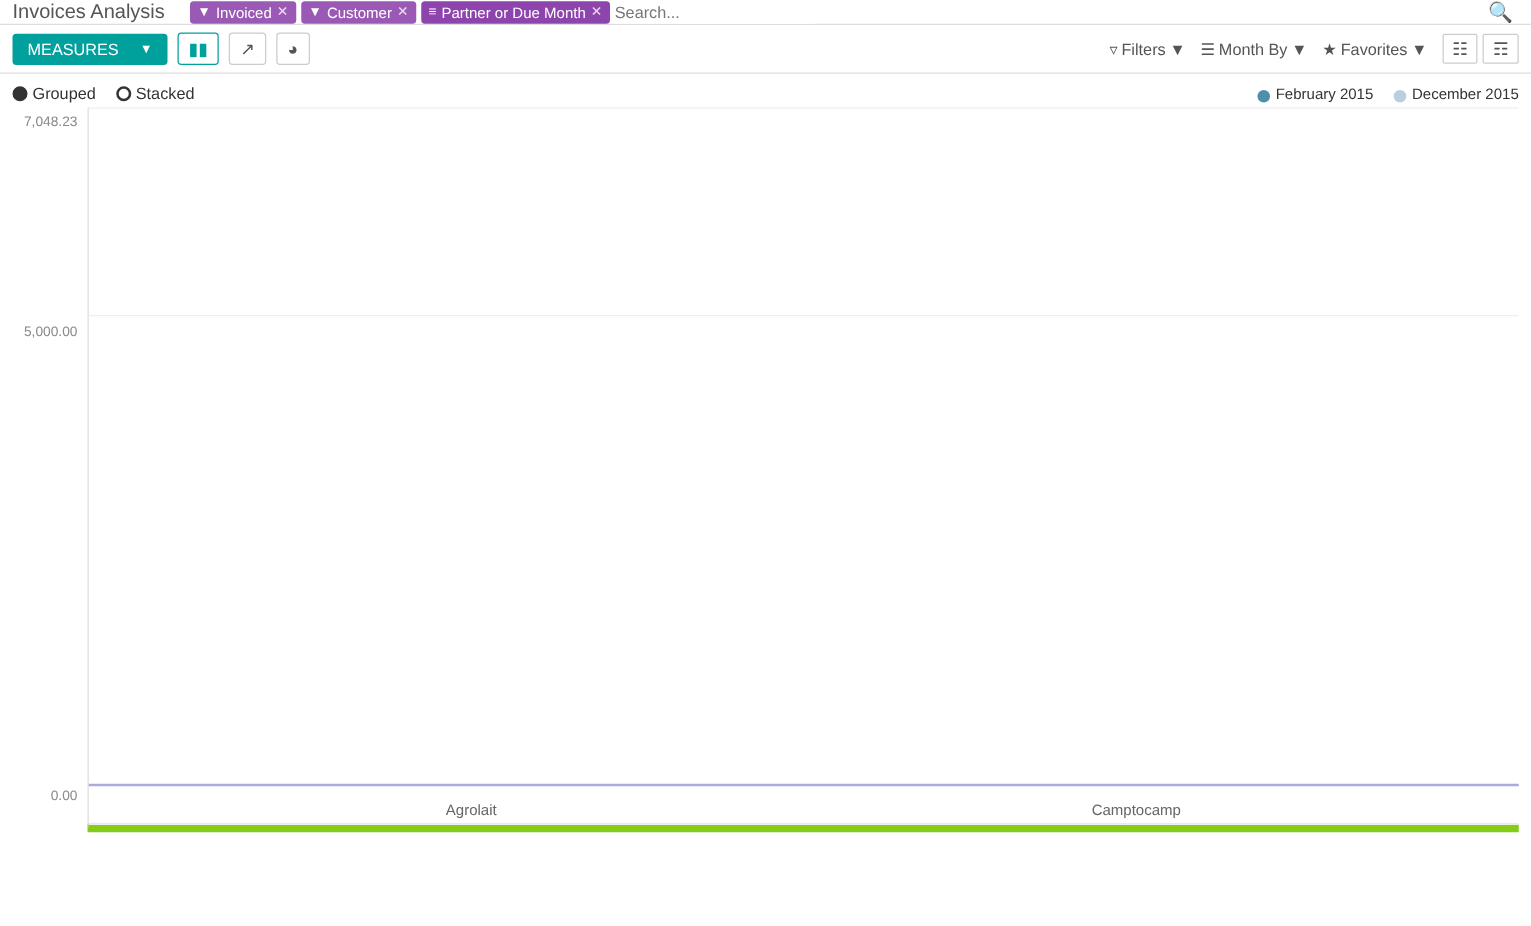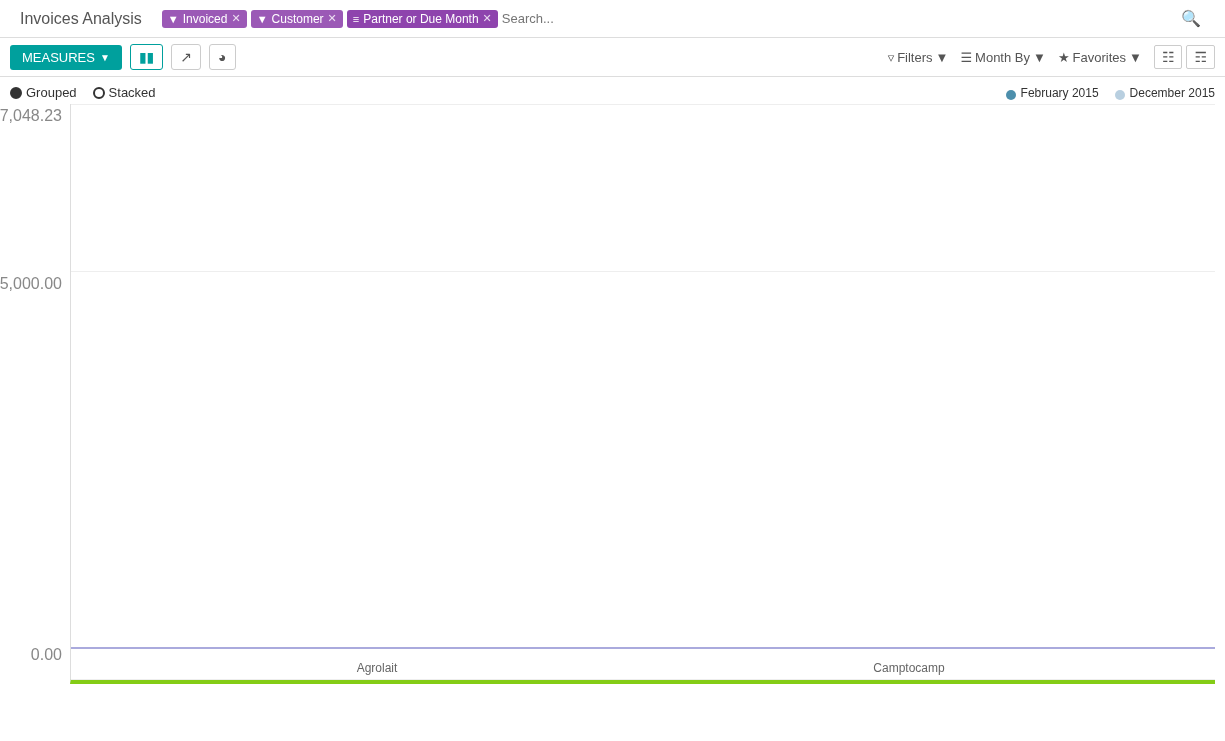--- a/index.html
+++ b/index.html
@@ -2,22 +2,22 @@
 <html><head>
   <meta charset="utf-8">
   <style>
     * { box-sizing: border-box; margin: 0; padding: 0; }
     body { font-family: Arial, sans-serif; font-size: 13px; background: #fff; color: #333; overflow: hidden; }
 
     
     .top-bar {
       display: flex;
       align-items: center;
-      padding: 0 20px;
-      height: 38px;
+      padding: 0 10px;
+      height: 20px;
       border-bottom: 1px solid #ddd;
       background: #fff;
     }
     .page-title {
       font-size: 16px;
       font-weight: normal;
       color: #555;
       margin-right: 20px;
       white-space: nowrap;
     }
@@ -67,21 +67,21 @@
     .measures-btn {
       background: #00a09d;
       color: #fff;
       border: none;
       padding: 5px 12px;
       border-radius: 3px;
       cursor: pointer;
       font-size: 13px;
       display: flex;
       align-items: center;
-      gap: 5px;
+      gap: 17px;
     }
     .measures-btn .caret { font-size: 10px; }
     .view-btn {
       background: none;
       border: 1px solid #ccc;
       padding: 4px 8px;
       border-radius: 3px;
       cursor: pointer;
       color: #555;
       font-size: 14px;
@@ -171,29 +171,29 @@
       display: flex;
     }
     .y-axis {
       width: 60px;
       position: relative;
       flex-shrink: 0;
     }
     .y-label {
       position: absolute;
       right: 8px;
-      font-size: 16px;
+      font-size: 11px;
       color: #888;
       transform: translateY(-50%);
     }
     .chart-body {
       flex: 1;
       position: relative;
       border-left: 1px solid #ddd;
-      border-bottom: 5px solid #84cc16;
+      border-bottom: 7px solid #84cc16;
     }
     .grid-line {
       position: absolute;
       left: 0;
       right: 0;
       border-top: 1px solid #eee;
     }
     .bars-area {
       position: absolute;
       left: 0; right: 0; top: 0; bottom: 30px;

